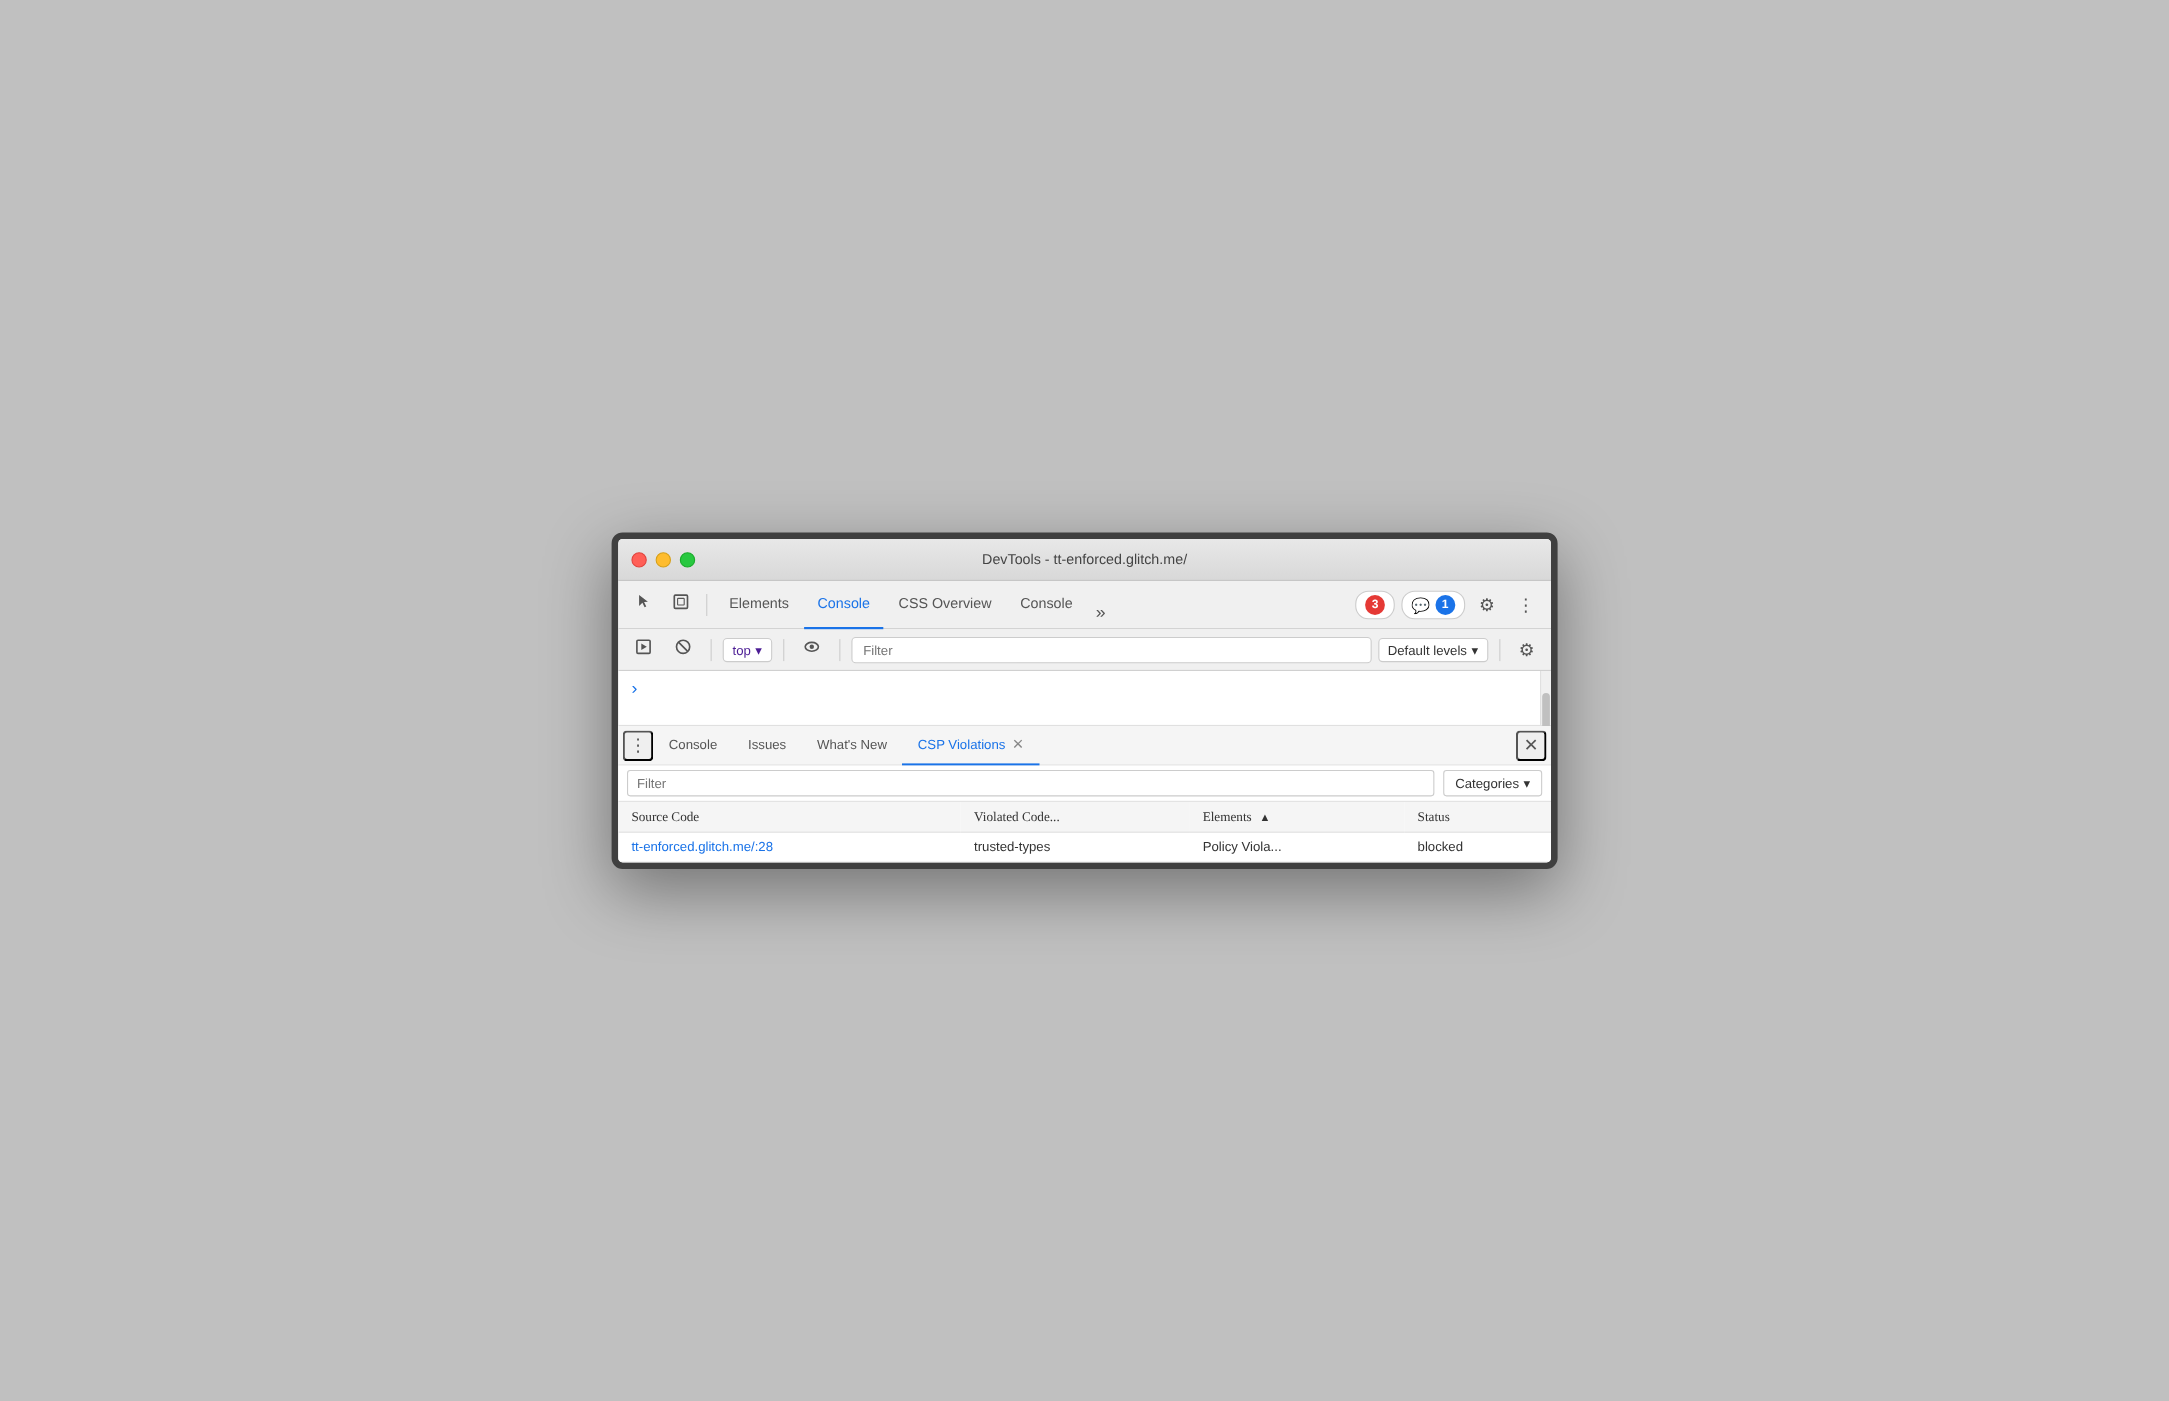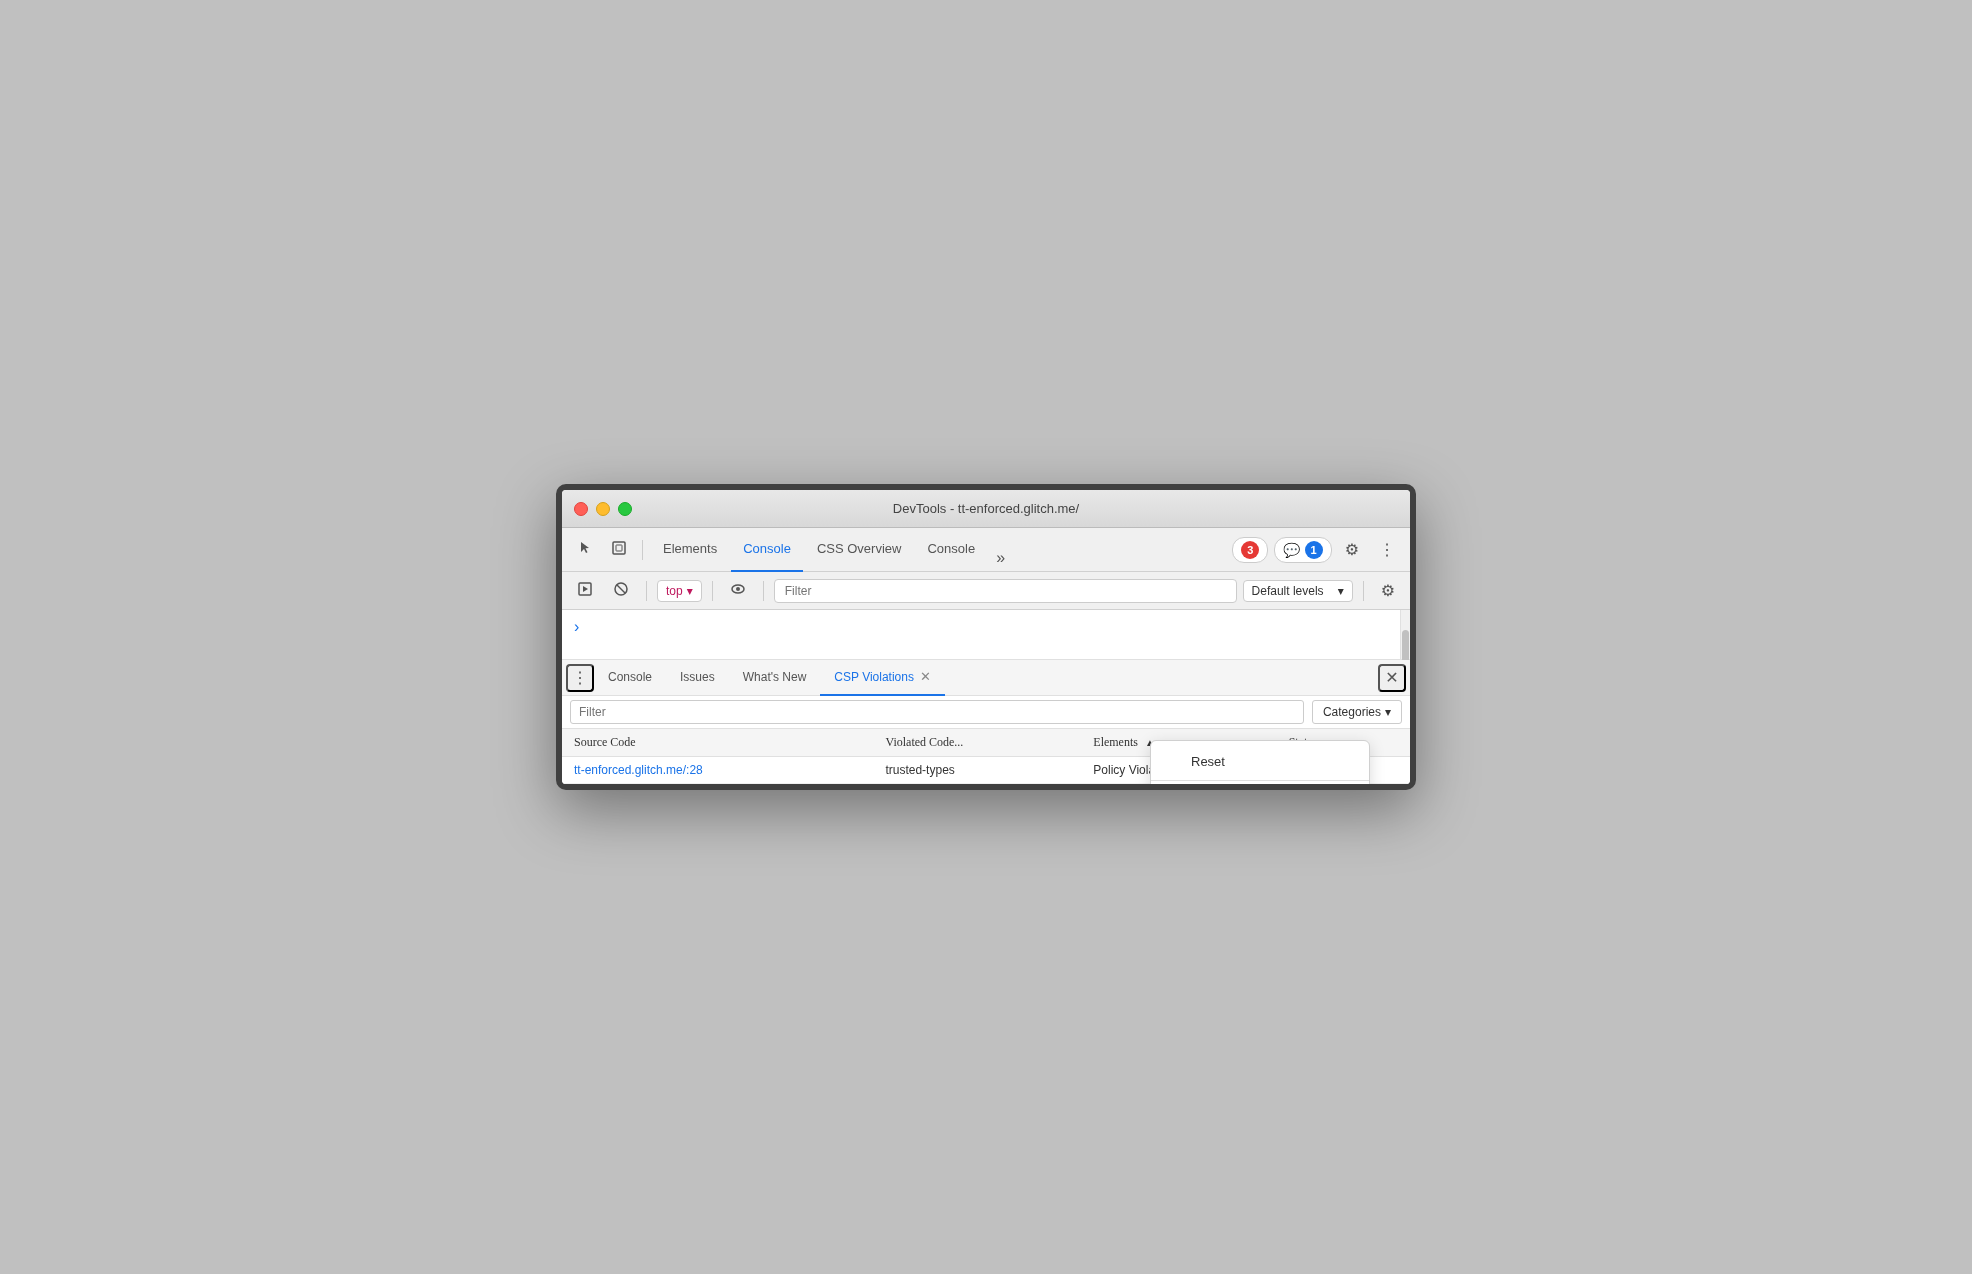--- a/index.html
+++ b/index.html
@@ -153,40 +153,40 @@
     .context-select {
       display: flex;
       align-items: center;
       border: 1px solid #ccc;
       border-radius: 4px;
       background: white;
       padding: 3px 8px;
       font-size: 12px;
       gap: 4px;
       cursor: pointer;
-      color: #be185d;
+      color: #4c1d95;
     }
     .filter-input {
       flex: 1;
       border: 1px solid #ccc;
       border-radius: 4px;
       padding: 4px 10px;
       font-size: 12px;
       background: white;
       color: #333;
     }
     .levels-select {
       display: flex;
       align-items: center;
       border: 1px solid #ccc;
       border-radius: 4px;
       background: white;
       padding: 3px 8px;
       font-size: 12px;
-      gap: 14px;
+      gap: 4px;
       cursor: pointer;
       color: #333;
     }
     
     .bottom-panel {
       background: white;
       flex: 1;
       display: flex;
       flex-direction: column;
       position: relative;
@@ -546,22 +546,14 @@
               <a class="link-cell">tt-enforced.glitch.me/:28</a>
             </td>
             <td>trusted-types</td>
             <td>Policy Viola...</td>
             <td>blocked</td>
           </tr>
         </tbody>
       </table>
     </div>
 
-    <div class="dropdown-menu">
-      <div class="dropdown-item">
-        <span class="checkmark unchecked"></span>
-        <span>Reset</span>
-      </div>
-      <div class="dropdown-separator"></div>
-
-    </div>
   </div>
 </div>
 
 </body></html>

